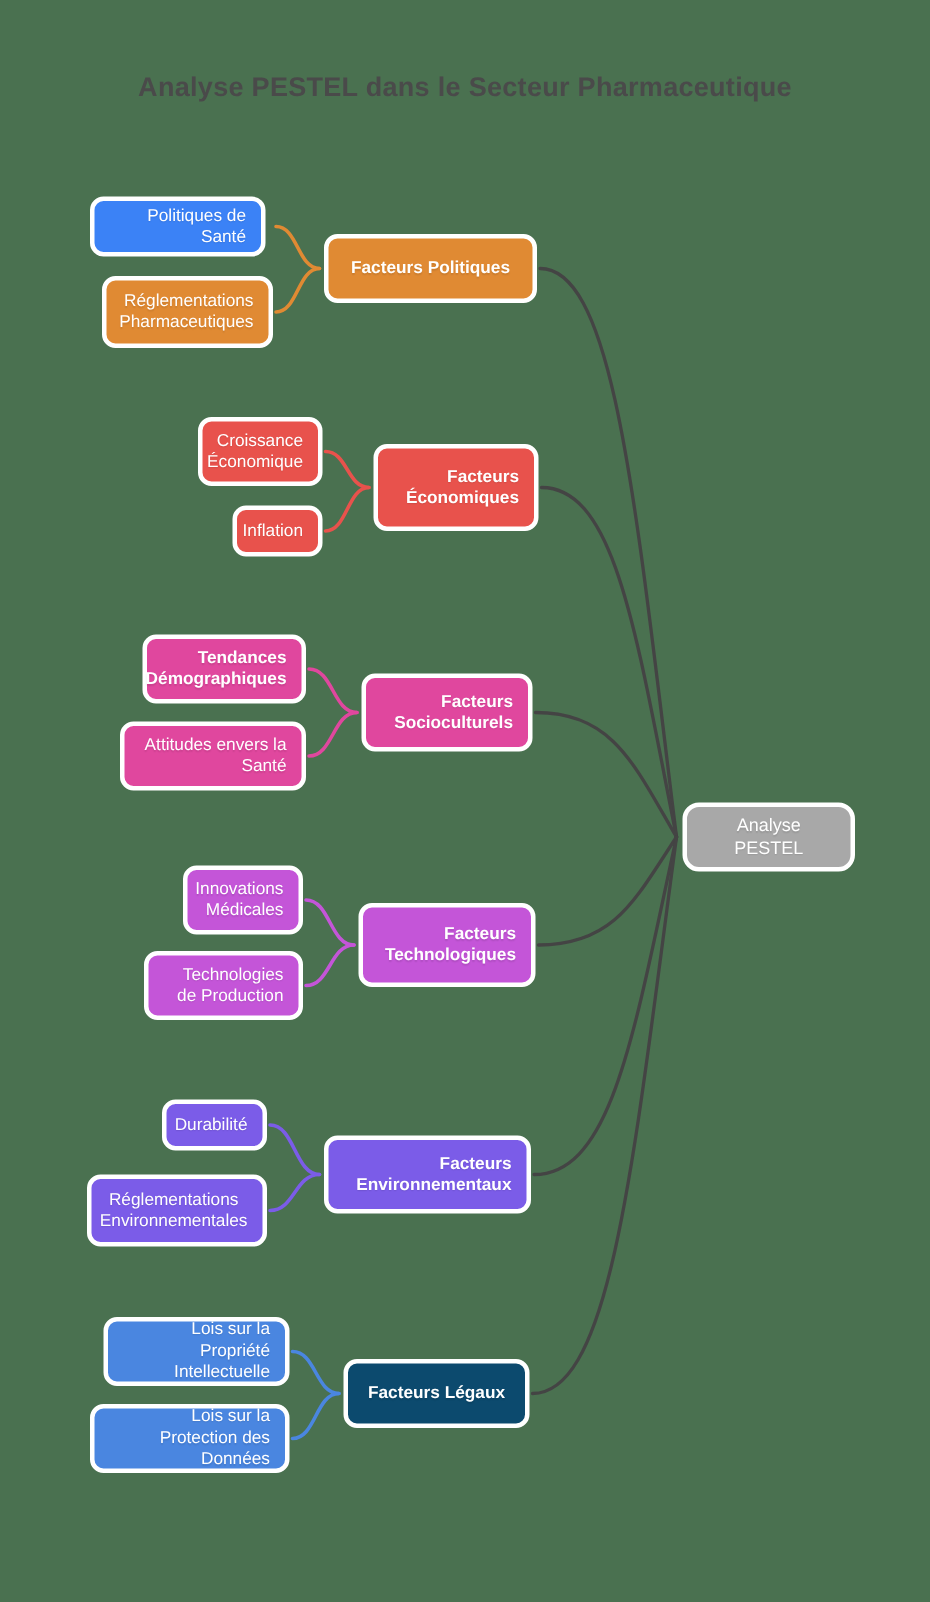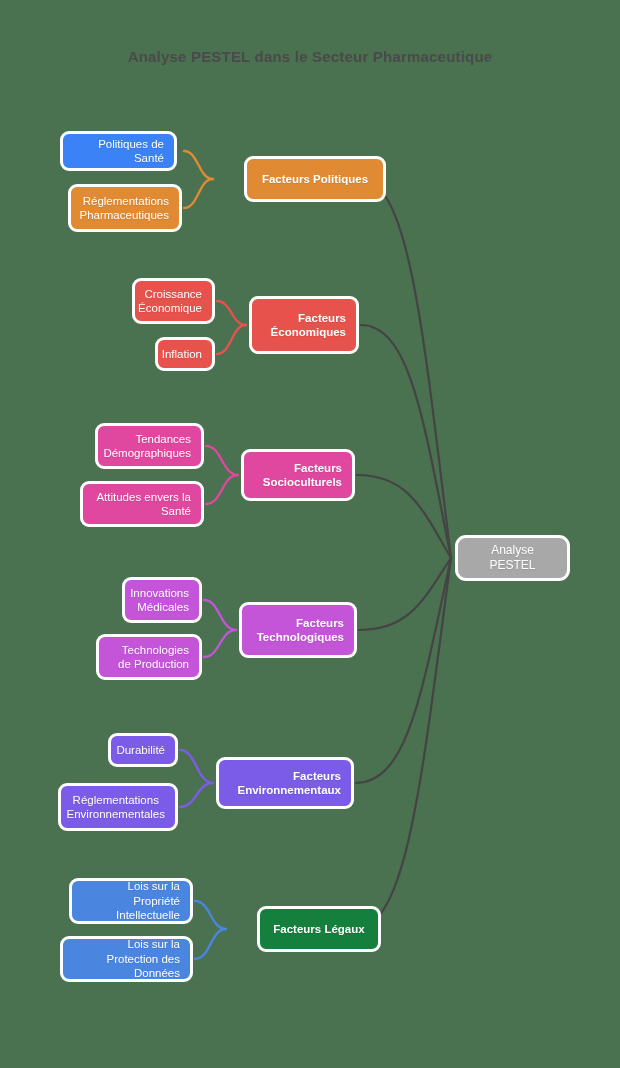--- a/index.html
+++ b/index.html
@@ -7,21 +7,21 @@
     width: 620px; height: 1068px;
     background: #4a7150;
     font-family: "Liberation Sans", sans-serif;
     overflow: hidden;
   }
   #stage { position: relative; width: 620px; height: 1068px; }
 
   #title {
     position: absolute; left: 0; top: 48px; width: 620px;
     text-align: center;
-    font-size: 15px; font-weight: bold; color: #4a4a4a;
+    font-size: 18px; font-weight: bold; color: #4a4a4a;
     letter-spacing: .2px;
   }
 
   #edges { position: absolute; left: 0; top: 0; width: 620px; height: 1068px; }
 
   .node {
     position: absolute;
     border-radius: 9px;
     border: 3px solid #ffffff;
     color: #ffffff;
@@ -35,21 +35,21 @@
     font-size: 11.5px;
     justify-content: flex-end;
     text-align: right;
   }
   .cat {
     font-size: 11.5px;
     font-weight: bold;
     justify-content: flex-end;
     text-align: right;
   }
-  .cat.center-label { justify-content: center; text-align: center; margin-left: 28px; }
+  .cat.center-label { justify-content: center; text-align: center; }
   .root {
     font-size: 12px;
     background: #a8a8a8;
     justify-content: center;
     text-align: center;
     border-radius: 11px;
   }
 </style>
 </head>
 <body>
@@ -91,21 +91,21 @@
       </div>
       <div class="node leaf" style="left: 132px; top: 278px; width: 83px; height: 46px; background: rgb(232, 82, 76);">
         <span>Croissance Économique</span>
       </div>
       <div class="node leaf" style="left: 155px; top: 337px; width: 60px; height: 34px; background: rgb(232, 82, 76);">
         <span>Inflation</span>
       </div>
       <div class="node cat" style="left: 249px; top: 296px; width: 110px; height: 58px; background: rgb(232, 82, 76); padding-left: 24px;">
         <span>Facteurs Économiques</span>
       </div>
-      <div class="node leaf" style="left: 95px; top: 423px; width: 109px; height: 46px; background: rgb(224, 71, 158);">
+      <div class="node leaf" style="left: 95px; top: 423px; width: 109px; height: 46px; background: rgb(224, 71, 158); font-weight: bold;">
         <span>Tendances Démographiques</span>
       </div>
       <div class="node leaf" style="left: 80px; top: 481px; width: 124px; height: 46px; background: rgb(224, 71, 158);">
         <span>Attitudes envers la Santé</span>
       </div>
       <div class="node cat" style="left: 241px; top: 449px; width: 114px; height: 52px; background: rgb(224, 71, 158);">
         <span>Facteurs Socioculturels</span>
       </div>
       <div class="node leaf" style="left: 122px; top: 577px; width: 80px; height: 46px; background: rgb(196, 85, 216);">
         <span>Innovations Médicales</span>
@@ -124,21 +124,21 @@
       </div>
       <div class="node cat" style="left: 216px; top: 757px; width: 138px; height: 52px; background: rgb(123, 92, 232);">
         <span>Facteurs Environnementaux</span>
       </div>
       <div class="node leaf" style="left: 69px; top: 878px; width: 124px; height: 46px; background: rgb(74, 134, 224);">
         <span>Lois sur la Propriété Intellectuelle</span>
       </div>
       <div class="node leaf" style="left: 60px; top: 936px; width: 133px; height: 46px; background: rgb(74, 134, 224);">
         <span>Lois sur la Protection des Données</span>
       </div>
-      <div class="node cat center-label" style="left: 229px; top: 906px; width: 124px; height: 46px; background: #15803d; align-items: center;">
+      <div class="node cat center-label" style="left: 229px; top: 906px; width: 124px; height: 46px; background: #0c4a6e; align-items: center;">
         <span>Facteurs Légaux</span>
       </div>
     </div>
 
   <div class="node root" id="root-node" style="left: 455px; top: 535px; width: 115px; height: 46px; background: rgb(168, 168, 168);">
     <span>Analyse PESTEL</span>
   </div>
 
 </div>
 

